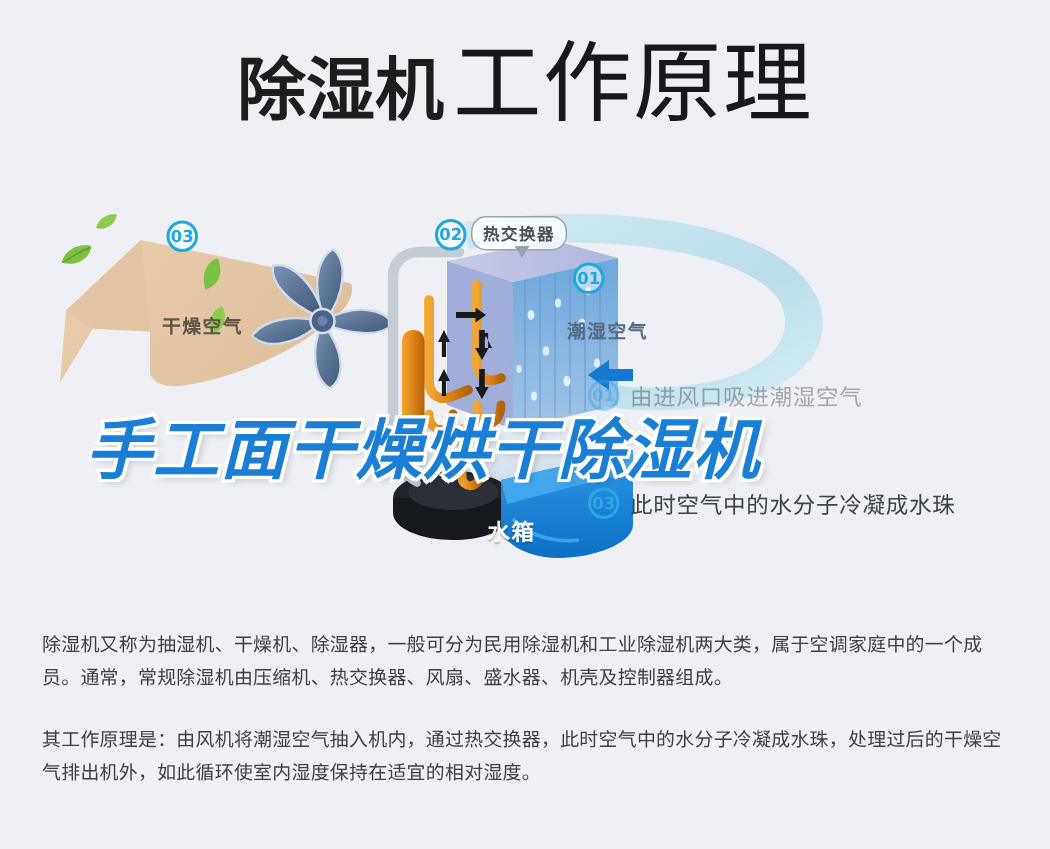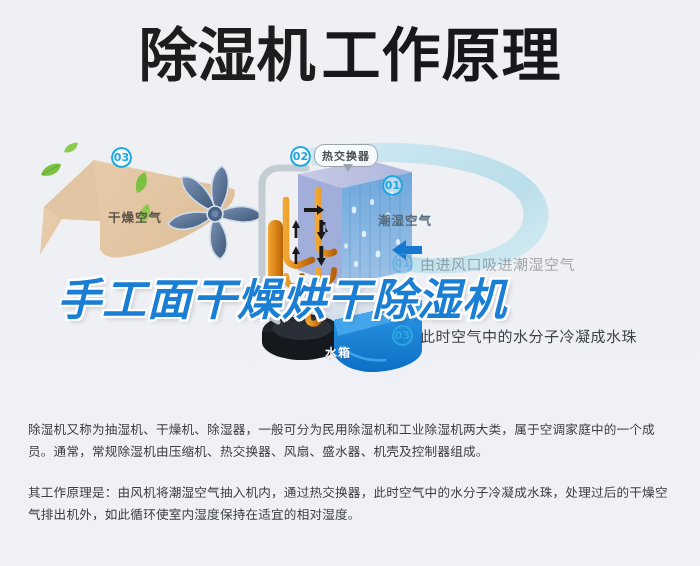--- a/index.html
+++ b/index.html
@@ -27,29 +27,29 @@
   .title-wrap {
     position: absolute;
     left: 0;
     top: 26px;
     width: 700px;
     text-align: center;
     white-space: nowrap;
     line-height: 1;
   }
   .title-small {
-    font-size: 59px;
+    font-size: 46px;
     font-weight: 700;
     color: #1d1d1f;
     letter-spacing: 0px;
     vertical-align: baseline;
   }
   .title-large {
     font-size: 59px;
-    font-weight: 700;
+    font-weight: 400;
     color: #16181b;
     letter-spacing: 1px;
     vertical-align: baseline;
     margin-left: 6px;
   }
 
   
   .stage {
     position: absolute;
     left: 0;
@@ -90,21 +90,21 @@
     top: 90px;
     font-size: 12.5px;
     color: #556b7d;
     letter-spacing: 1px;
     font-weight: 600;
   }
   .label-tank {
     position: absolute;
     left: 325px;
     top: 223px;
-    font-size: 12px;
+    font-size: 15px;
     color: #ffffff;
     letter-spacing: 1px;
     font-weight: 700;
     text-shadow: 0 1px 1px rgba(0,0,0,.25);
   }
 
   
   .badge {
     position: absolute;
     width: 21px;

